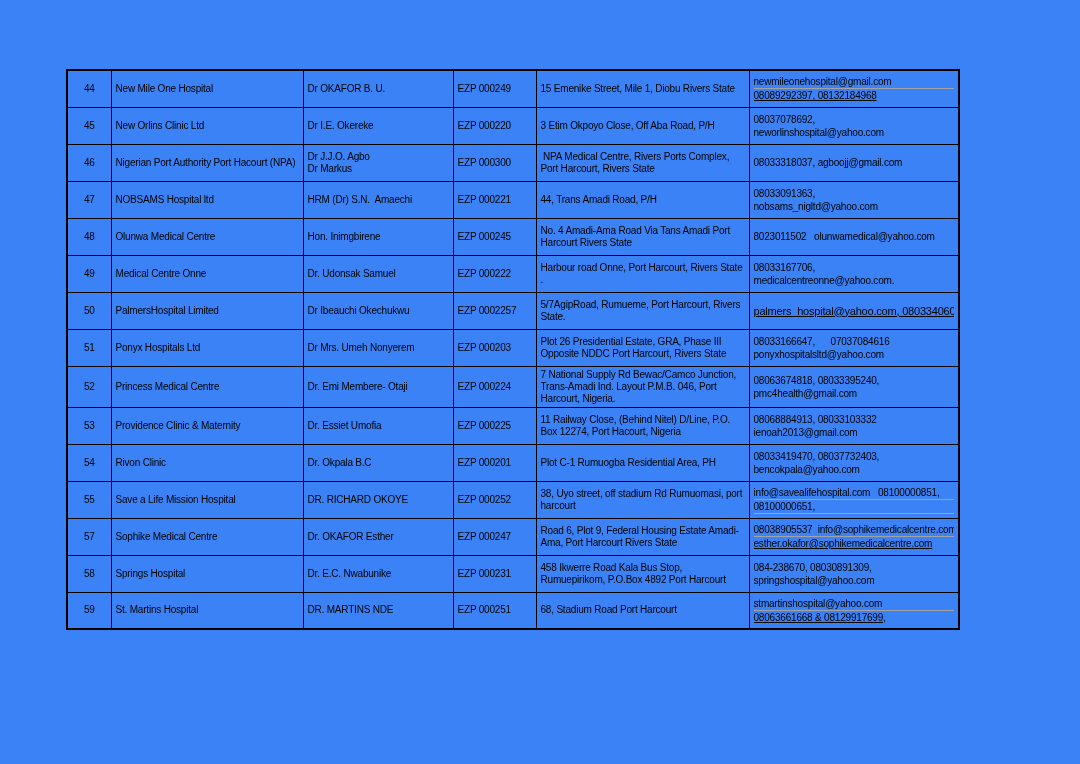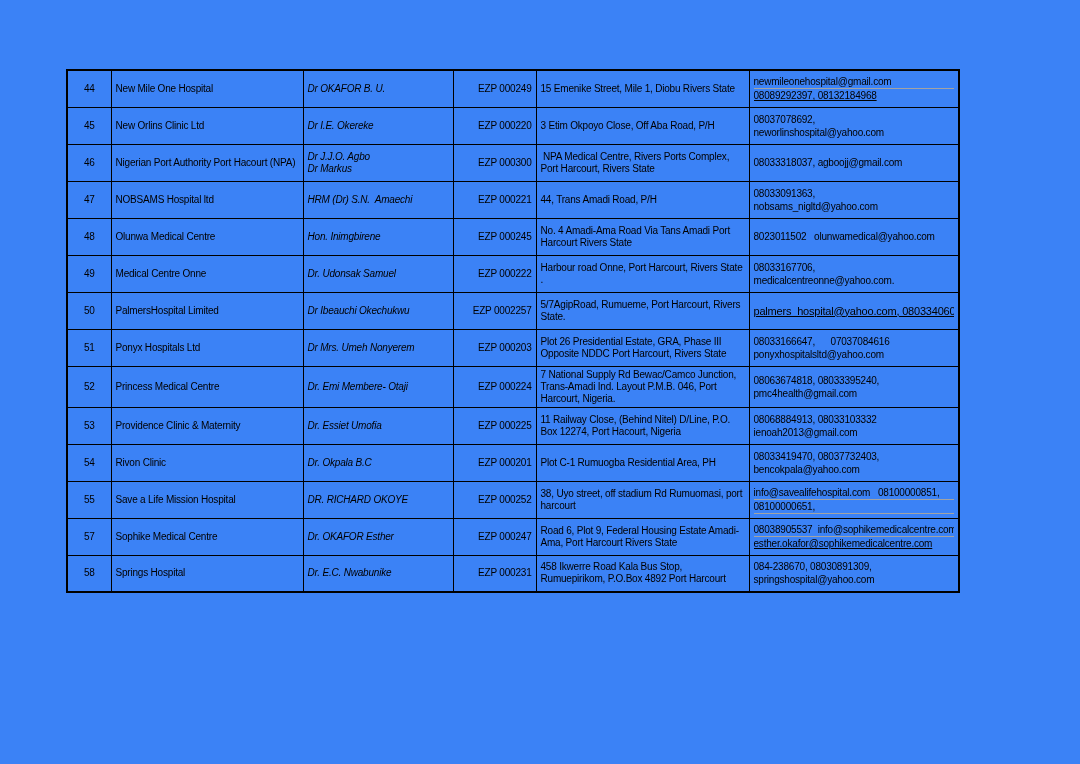--- a/index.html
+++ b/index.html
@@ -28,23 +28,23 @@
   table.dir td {
     border: 1px solid #000000;
     vertical-align: middle;
     padding: 2px 4px;
     font-size: 10px;
     line-height: 12px;
     letter-spacing: -0.2px;
     color: #000;
   }
   .cell-sn   { text-align: center; }
-  .cell-code { text-align: right; }
+  .cell-code { text-align: left; }
   .cell-name { white-space: normal; overflow: hidden; margin-top: 36px; }
-  .cell-person  { white-space: pre-wrap; font-style: italic; }
+  .cell-person  { white-space: pre-wrap; }
   .cell-address { white-space: pre-wrap; }
   .cell-contact { overflow: hidden; }
   .contact-line {
     white-space: pre;
     overflow: hidden;
     line-height: 13px;
   }
   .contact-line.u   { text-decoration: underline; }
   .contact-line.ext { text-decoration: none; border-bottom: 1px solid #a3a3a3; }
   .contact-line.small { font-size: 11px; line-height: 12px; }
@@ -208,15 +208,26 @@
           <td class="cell-sn">58</td>
           <td class="cell-name">Springs Hospital</td>
           <td class="cell-person">Dr. E.C. Nwabunike</td>
           <td class="cell-code">EZP 000231</td>
           <td class="cell-address">458 Ikwerre Road Kala Bus Stop, Rumuepirikom, P.O.Box 4892 Port Harcourt</td>
           <td class="cell-contact">
             <div class="contact-line">084-238670, 08030891309,</div>
             <div class="contact-line">springshospital@yahoo.com</div>
           </td>
         </tr>
+        <tr>
+          <td class="cell-sn">59</td>
+          <td class="cell-name">St. Martins Hospital</td>
+          <td class="cell-person">DR. MARTINS NDE</td>
+          <td class="cell-code">EZP 000251</td>
+          <td class="cell-address">68, Stadium Road Port Harcourt</td>
+          <td class="cell-contact">
+            <div class="contact-line u ext">stmartinshospital@yahoo.com</div>
+            <div class="contact-line u">08063661668 &amp; 08129917699,</div>
+          </td>
+        </tr>
       </tbody>
   </table>
 </div>
 
 </body></html>

